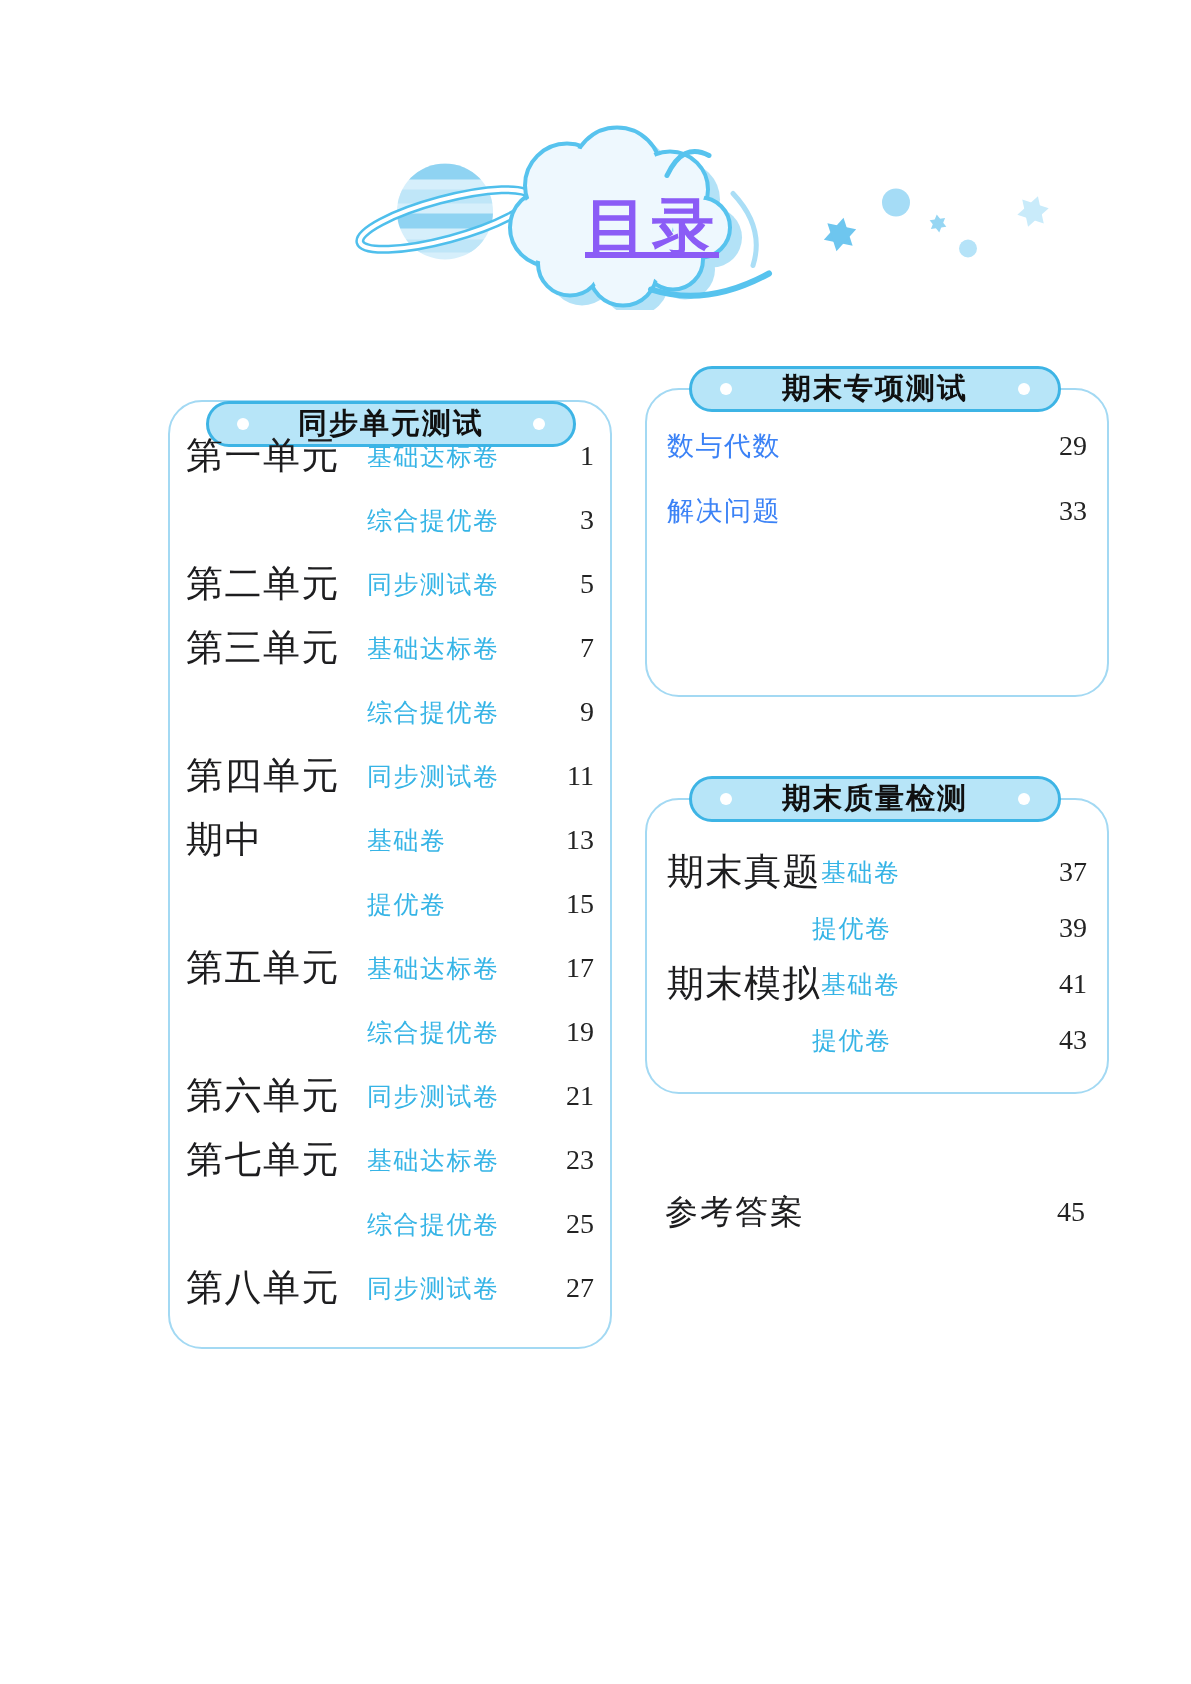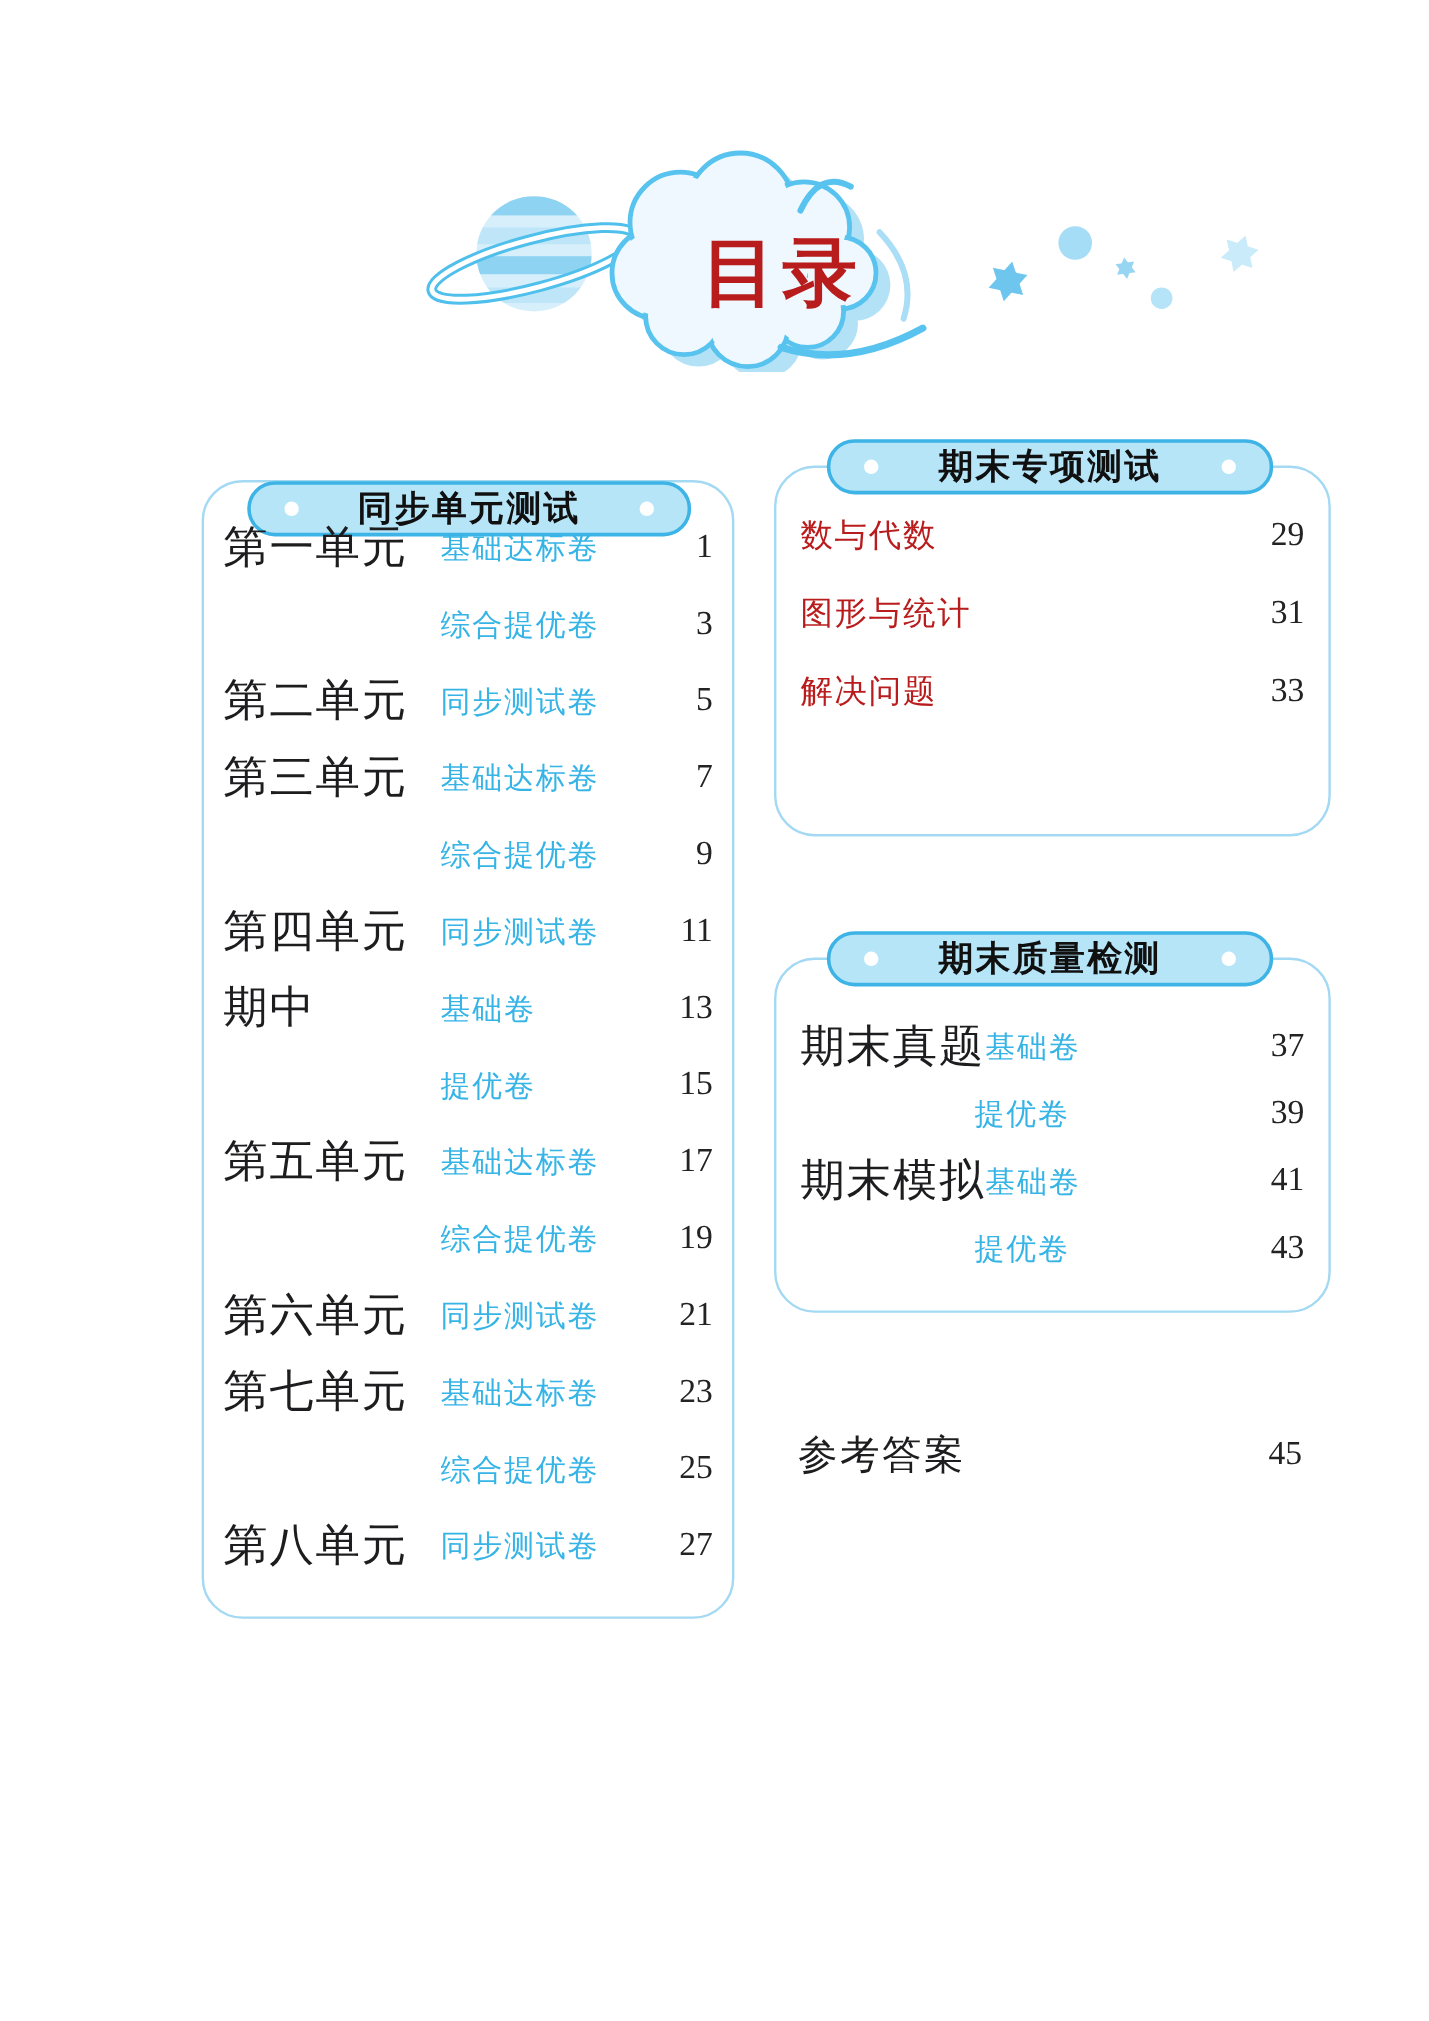--- a/index.html
+++ b/index.html
@@ -5,21 +5,21 @@
   html,body{margin:0;padding:0;background:#ffffff;}
   .page{
     position:relative;width:1191px;height:1684px;margin:0 auto;
     background:#ffffff;overflow:hidden;
     font-family:"DejaVu Sans","Liberation Sans",sans-serif;
   }
   .header-art{position:absolute;left:355px;top:125px;width:720px;height:185px;}
   .main-title{
     position:absolute;left:552px;top:190px;width:200px;height:74px;
     display:flex;align-items:center;justify-content:center;
-    font-size:62px;font-weight:900;letter-spacing:5px;color:#b91c1c;
+    font-size:62px;font-weight:900;letter-spacing:5px;color:#8b5cf6;text-decoration:underline;
   }
   
   .panel{position:absolute;border:2px solid #a3d9f3;border-radius:34px;background:#ffffff;}
   .panel-left{left:168px;top:400px;width:440px;height:945px;}
   .panel-special{left:645px;top:388px;width:460px;height:305px;}
   .panel-quality{left:645px;top:798px;width:460px;height:292px;}
   .pill{
     position:absolute;height:46px;background:#b7e5f8;border:3px solid #3db4e5;
     border-radius:26px;display:flex;align-items:center;justify-content:center;
     font-size:29px;font-weight:bold;letter-spacing:2px;color:#101010;box-sizing:border-box;
@@ -34,21 +34,21 @@
   .panel-left  .rows{padding-top:34px;}
   .panel-special .rows{padding-top:36px;}
   .panel-quality .rows{padding-top:52px;}
   .row{display:flex;align-items:center;height:40px;padding:0 16px 0 16px;}
   .panel-left  .row{margin-bottom:24px;}
   .panel-special .row{margin-bottom:25px;padding:0 20px;}
   .panel-quality .row{margin-bottom:16px;padding:0 20px;}
   .u{flex:0 0 181px;font-size:37px;color:#1d1d1f;letter-spacing:1.5px;white-space:nowrap;}
   .panel-quality .u{flex:0 0 145px;}
   .t{flex:1 1 auto;font-size:25px;color:#36b4e6;letter-spacing:1.5px;white-space:nowrap;text-align:left;}
-  .tk{flex:1 1 auto;font-size:27px;color:#b91c1c;letter-spacing:1.5px;white-space:nowrap;text-align:left;}
+  .tk{flex:1 1 auto;font-size:27px;color:#3b82f6;letter-spacing:1.5px;white-space:nowrap;text-align:left;}
   .n{
     margin-left:auto;font-family:"Liberation Serif","DejaVu Serif",serif;
     font-size:28px;color:#232323;text-align:right;min-width:44px;
   }
   
   .answers-row{
     position:absolute;left:645px;top:1190px;width:460px;height:44px;
     display:flex;align-items:center;padding:0 20px;box-sizing:border-box;
   }
   .answers-row .label{font-size:33px;color:#1d1d1f;letter-spacing:2px;}
@@ -221,24 +221,20 @@
       <span class="pdot pdot-l"></span>
       <span>期末专项测试</span>
       <span class="pdot pdot-r"></span>
     </div>
     <div class="rows">
       <div class="row">
         <span class="tk">数与代数</span>
         <span class="n">29</span>
       </div>
       <div class="row">
-        <span class="tk">图形与统计</span>
-        <span class="n">31</span>
-      </div>
-      <div class="row">
         <span class="tk">解决问题</span>
         <span class="n">33</span>
       </div>
     </div>
   </section>
 
   <section class="panel panel-quality">
     <div class="pill">
       <span class="pdot pdot-l"></span>
       <span>期末质量检测</span>

